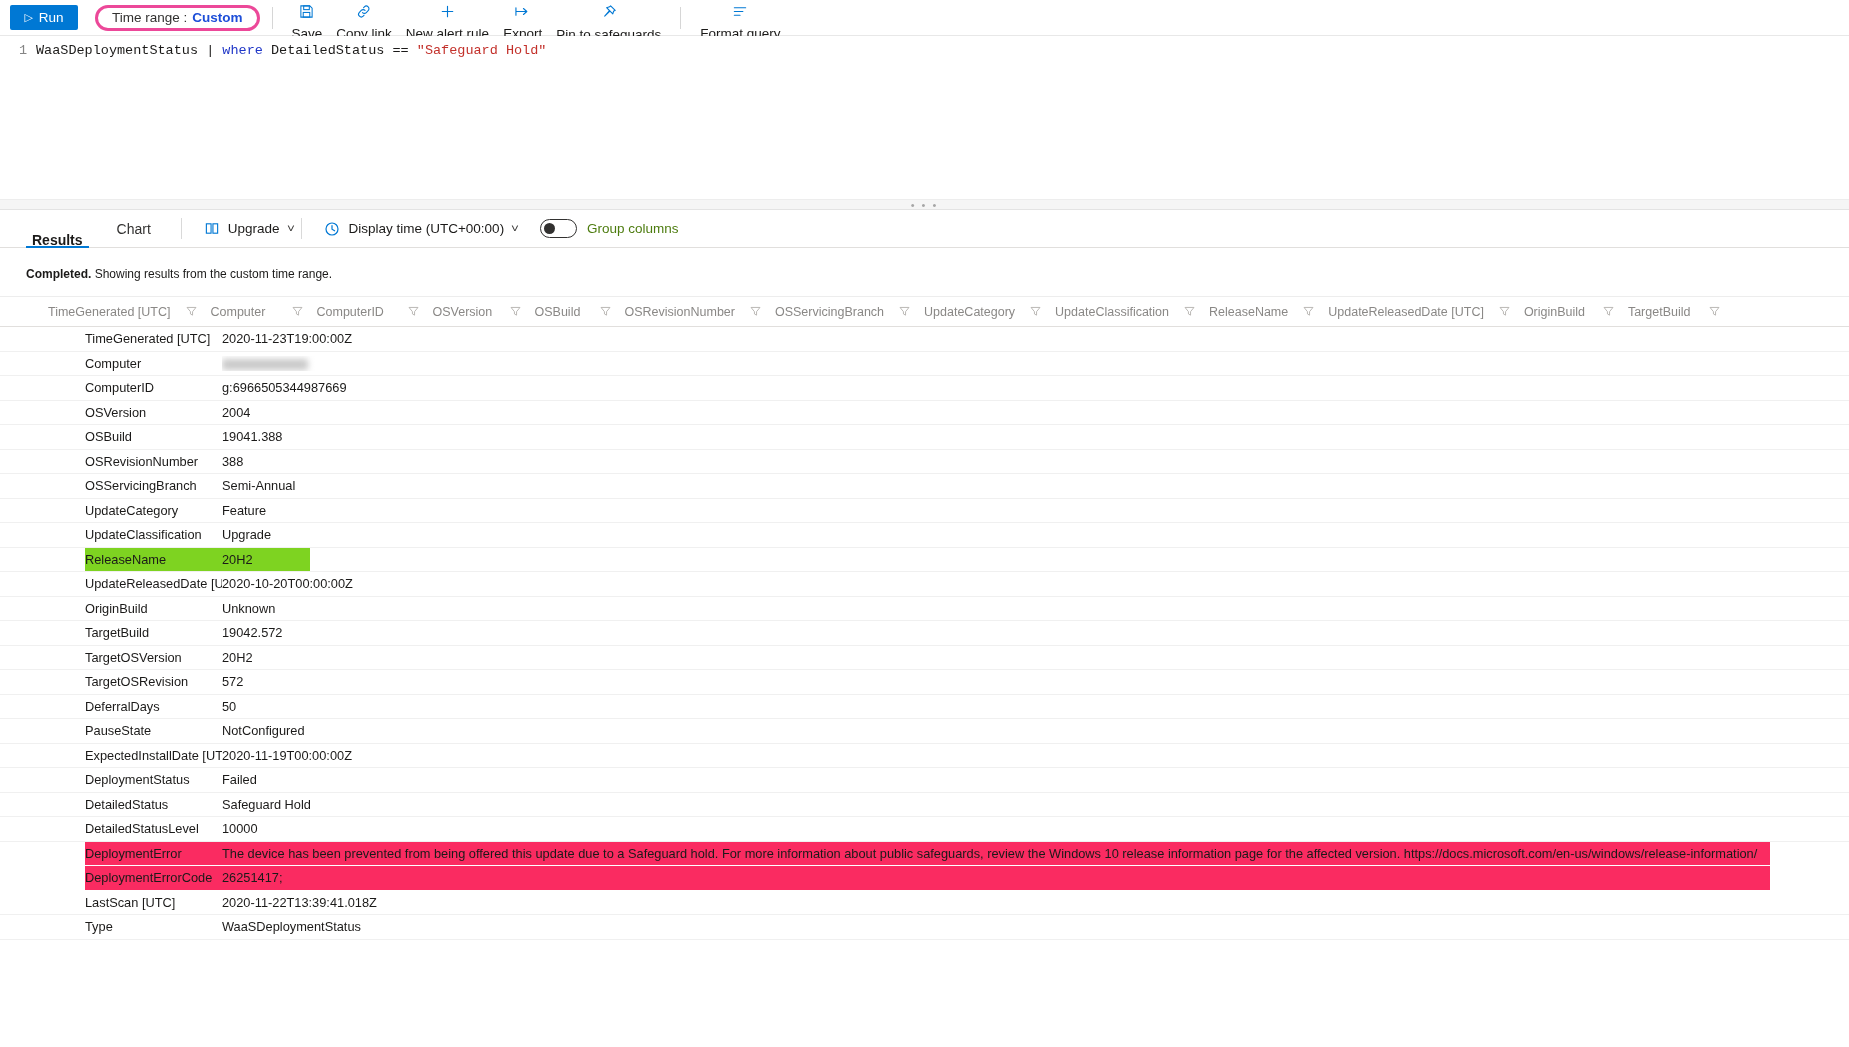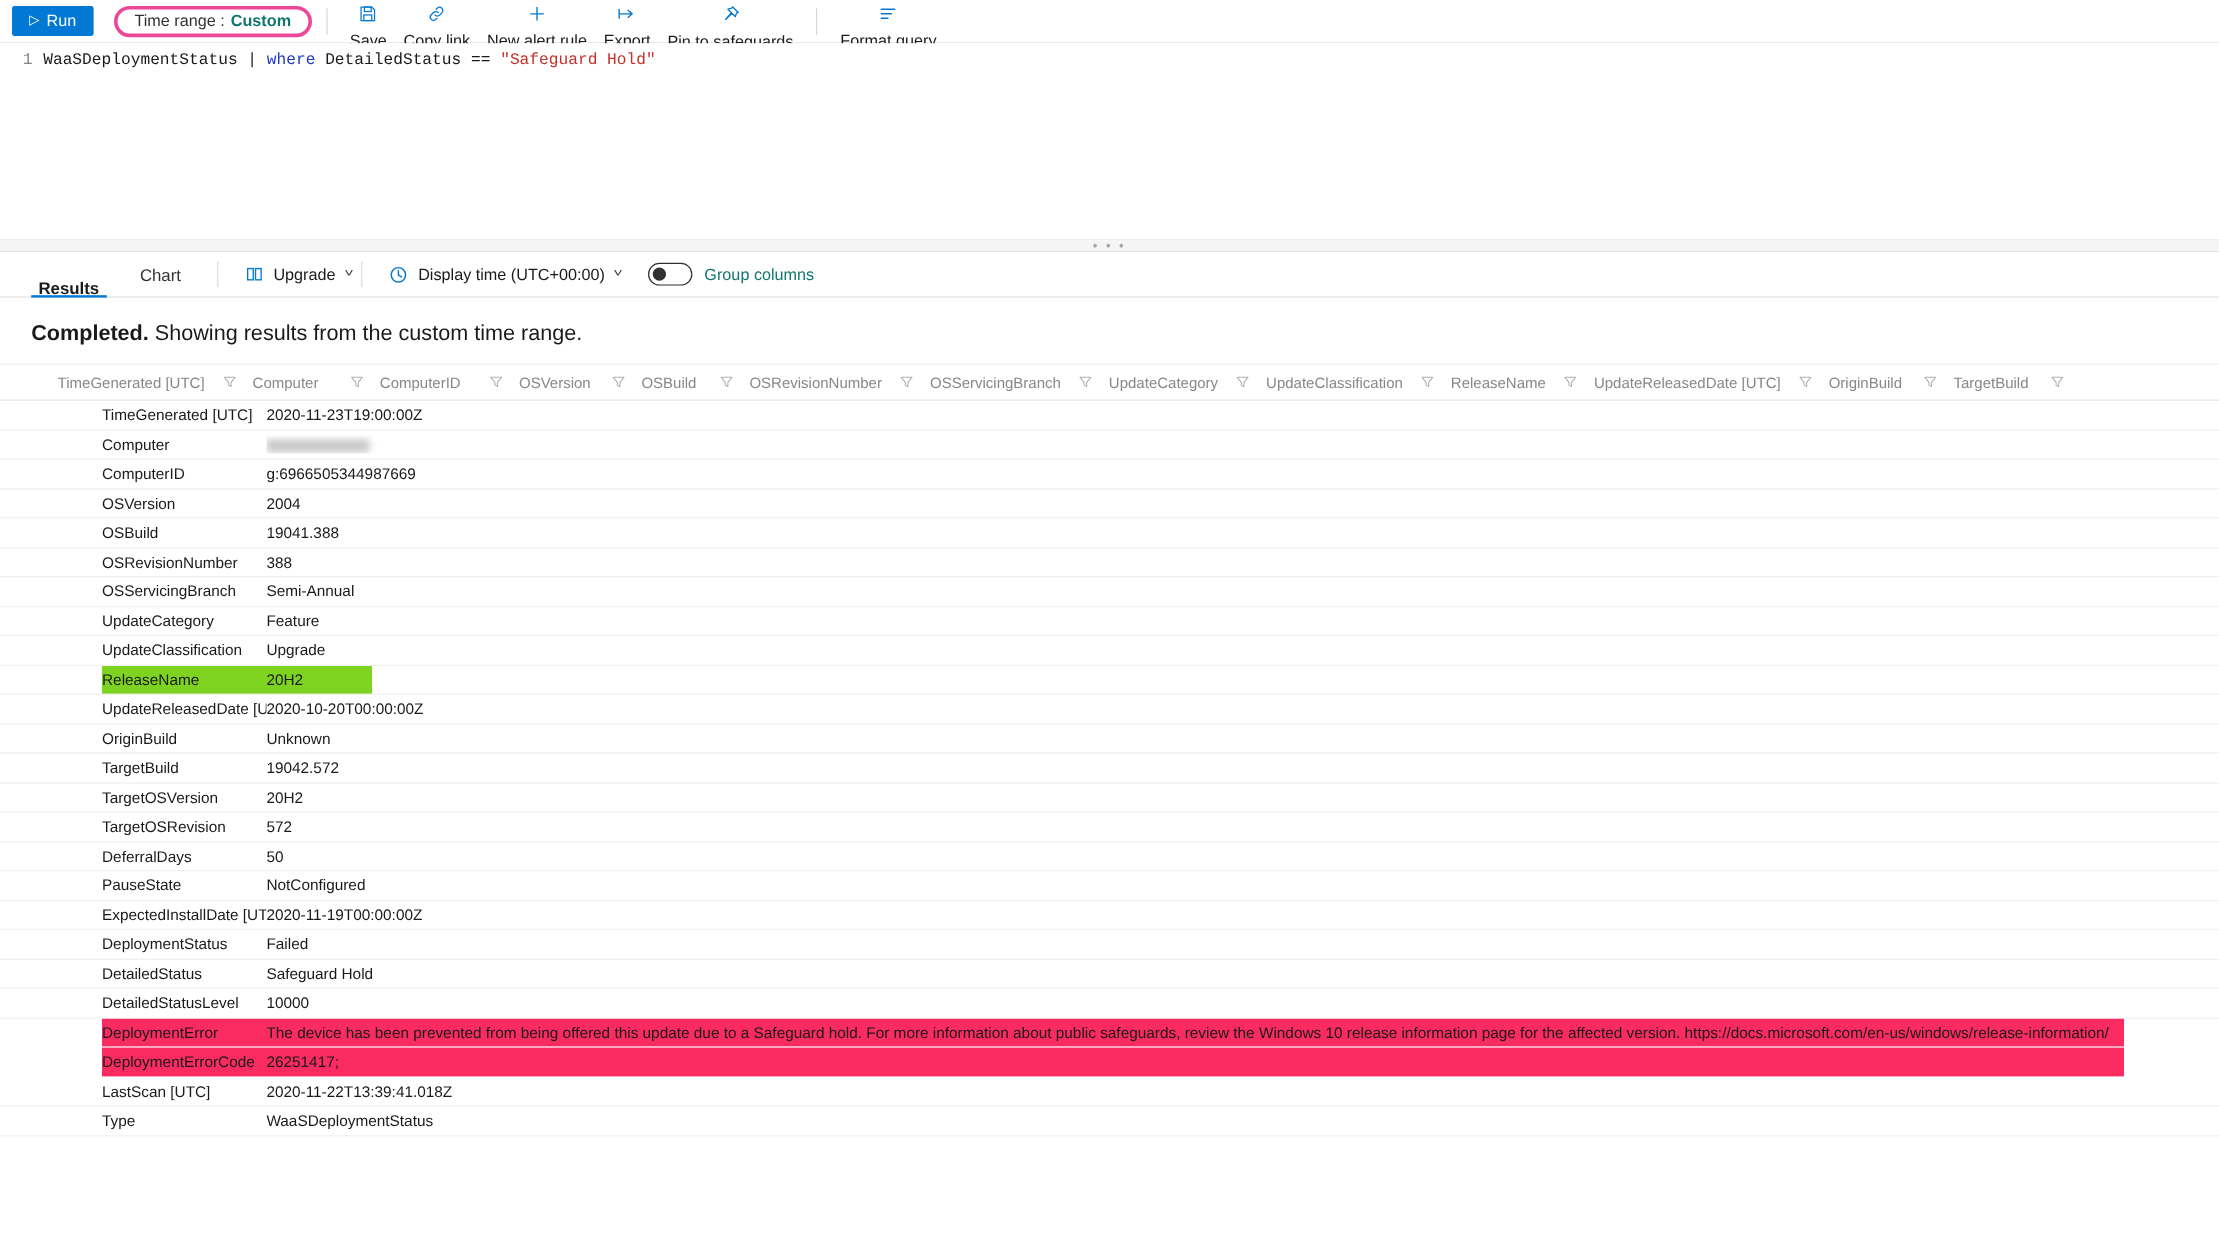--- a/index.html
+++ b/index.html
@@ -44,21 +44,21 @@
     height: 26px;
     padding: 0 14px;
     border: 3px solid #ec4899;
     border-radius: 13px;
     font-size: 13.5px;
     color: #323130;
     cursor: pointer;
     white-space: nowrap;
   }
   .timerange-pill .tr-label { color: #323130; }
-  .timerange-pill .tr-value { font-weight: bold; color: #0f766e; }
+  .timerange-pill .tr-value { font-weight: bold; color: #1d4ed8; }
 
   .tb-sep {
     width: 1px; height: 22px; background: #d6d6d6;
     margin: 0 12px;
     flex: 0 0 auto;
   }
   .tb-item {
     display: flex; align-items: center; gap: 7px;
     height: 28px;
     padding: 0 7px;
@@ -155,26 +155,26 @@
     border: 1px solid #323130;
     border-radius: 10px;
     background: #ffffff;
     position: relative;
   }
   .toggle .knob {
     position: absolute; left: 3px; top: 3px;
     width: 11px; height: 11px; border-radius: 50%;
     background: #323130;
   }
-  .toggle-label { font-size: 13.5px; color: #0f766e; }
+  .toggle-label { font-size: 13.5px; color: #4d7c0f; }
 
   
   #status-line {
     padding: 19px 0 15px 26px;
-    font-size: 18px;
+    font-size: 12px;
     color: #1b1a19;
   }
   #status-line .done { font-weight: bold; }
 
   
   #grid { position: relative; }
   #grid-header {
     display: flex;
     align-items: center;
     height: 31px;

